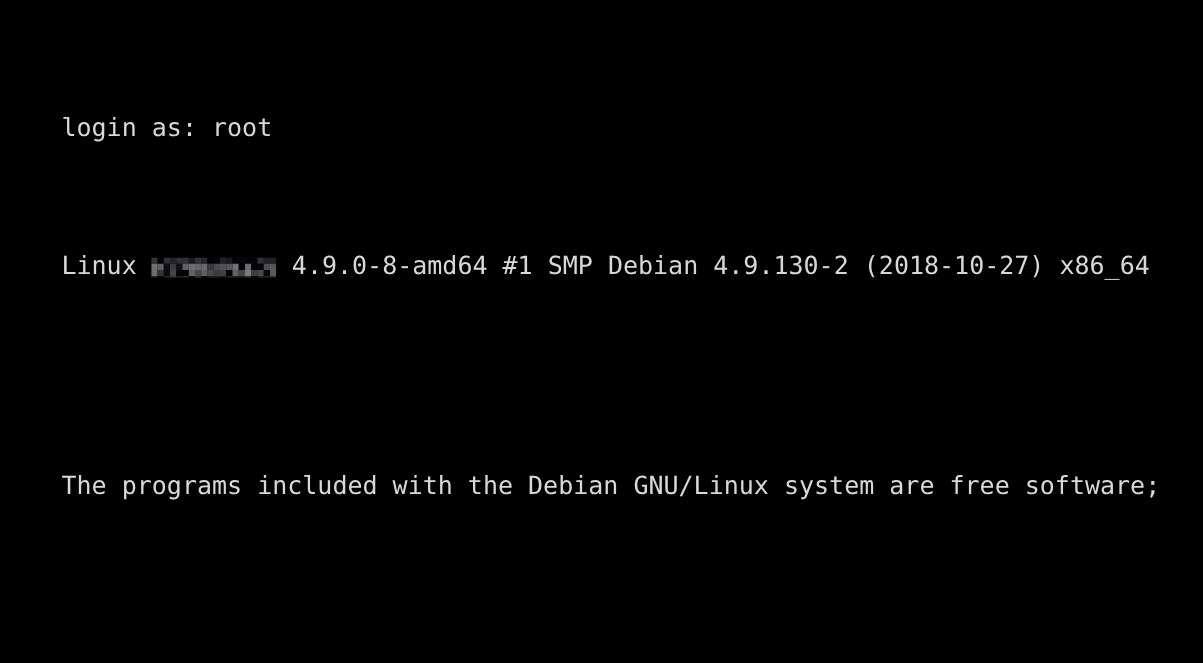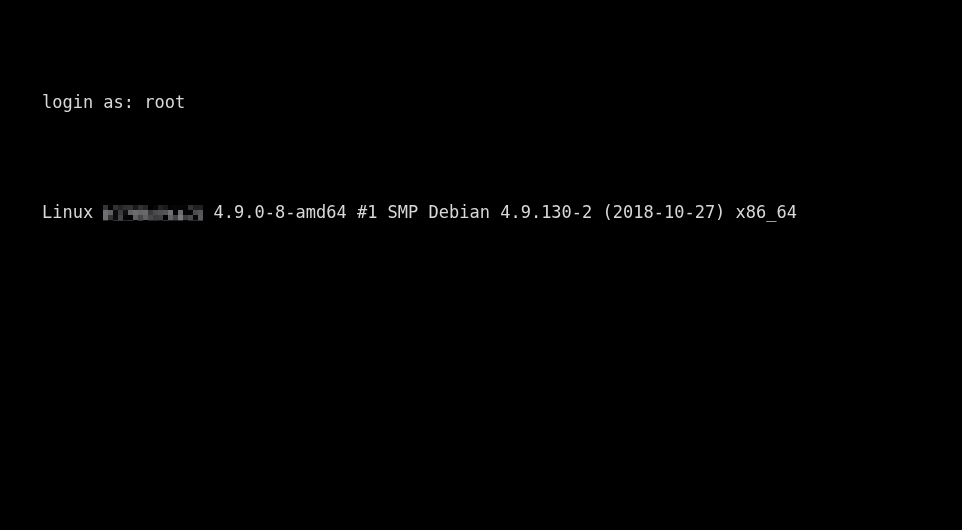--- a/index.html
+++ b/index.html
@@ -15,21 +15,21 @@
     font-family: "DejaVu Sans Mono", "Liberation Mono", monospace;
   }
 
   #terminal {
     position: relative;
     width: 962px;
     height: 530px;
     background: #000000;
     color: #d8d8d8;
     font-family: "DejaVu Sans Mono", "Liberation Mono", monospace;
-    font-size: 17px;
+    font-size: 20px;
     line-height: 22px;
     padding: 3px 0 0 0;
     box-sizing: border-box;
     letter-spacing: 0px;
     white-space: pre;
   }
 
   .term-line {
     height: 22px;
     line-height: 22px;
@@ -72,20 +72,23 @@
 
 
   <div class="term-line">
     <span class="seg">Linux </span><span class="redacted" id="redact-uname" style="width: 100px; height: 16px;"><i style="left: 0px; top: 0px; width: 5px; height: 5px; background: rgb(53, 53, 55);"></i><i style="left: 5px; top: 0px; width: 5px; height: 5px; background: rgb(3, 3, 5);"></i><i style="left: 10px; top: 0px; width: 5px; height: 5px; background: rgb(49, 49, 51);"></i><i style="left: 15px; top: 0px; width: 5px; height: 5px; background: rgb(36, 36, 38);"></i><i style="left: 20px; top: 0px; width: 5px; height: 5px; background: rgb(48, 48, 50);"></i><i style="left: 25px; top: 0px; width: 5px; height: 5px; background: rgb(50, 50, 52);"></i><i style="left: 30px; top: 0px; width: 5px; height: 5px; background: rgb(26, 26, 28);"></i><i style="left: 35px; top: 0px; width: 5px; height: 5px; background: rgb(50, 50, 52);"></i><i style="left: 40px; top: 0px; width: 5px; height: 5px; background: rgb(39, 39, 41);"></i><i style="left: 45px; top: 0px; width: 5px; height: 5px; background: rgb(1, 1, 3);"></i><i style="left: 50px; top: 0px; width: 5px; height: 5px; background: rgb(6, 6, 8);"></i><i style="left: 55px; top: 0px; width: 5px; height: 5px; background: rgb(34, 34, 36);"></i><i style="left: 60px; top: 0px; width: 5px; height: 5px; background: rgb(25, 25, 27);"></i><i style="left: 65px; top: 0px; width: 5px; height: 5px; background: rgb(4, 4, 6);"></i><i style="left: 70px; top: 0px; width: 5px; height: 5px; background: rgb(6, 6, 8);"></i><i style="left: 75px; top: 0px; width: 5px; height: 5px; background: rgb(4, 4, 6);"></i><i style="left: 80px; top: 0px; width: 5px; height: 5px; background: rgb(5, 5, 7);"></i><i style="left: 85px; top: 0px; width: 5px; height: 5px; background: rgb(50, 50, 52);"></i><i style="left: 90px; top: 0px; width: 5px; height: 5px; background: rgb(32, 32, 34);"></i><i style="left: 95px; top: 0px; width: 5px; height: 5px; background: rgb(32, 32, 34);"></i><i style="left: 0px; top: 5px; width: 5px; height: 5px; background: rgb(112, 112, 114);"></i><i style="left: 5px; top: 5px; width: 5px; height: 5px; background: rgb(97, 97, 99);"></i><i style="left: 10px; top: 5px; width: 5px; height: 5px; background: rgb(13, 13, 15);"></i><i style="left: 15px; top: 5px; width: 5px; height: 5px; background: rgb(58, 58, 60);"></i><i style="left: 20px; top: 5px; width: 5px; height: 5px; background: rgb(17, 17, 19);"></i><i style="left: 25px; top: 5px; width: 5px; height: 5px; background: rgb(98, 98, 100);"></i><i style="left: 30px; top: 5px; width: 5px; height: 5px; background: rgb(108, 108, 110);"></i><i style="left: 35px; top: 5px; width: 5px; height: 5px; background: rgb(101, 101, 103);"></i><i style="left: 40px; top: 5px; width: 5px; height: 5px; background: rgb(105, 105, 107);"></i><i style="left: 45px; top: 5px; width: 5px; height: 5px; background: rgb(57, 57, 59);"></i><i style="left: 50px; top: 5px; width: 5px; height: 5px; background: rgb(74, 74, 76);"></i><i style="left: 55px; top: 5px; width: 5px; height: 5px; background: rgb(80, 80, 82);"></i><i style="left: 60px; top: 5px; width: 5px; height: 5px; background: rgb(85, 85, 87);"></i><i style="left: 65px; top: 5px; width: 5px; height: 5px; background: rgb(113, 113, 115);"></i><i style="left: 70px; top: 5px; width: 5px; height: 5px; background: rgb(4, 4, 6);"></i><i style="left: 75px; top: 5px; width: 5px; height: 5px; background: rgb(108, 108, 110);"></i><i style="left: 80px; top: 5px; width: 5px; height: 5px; background: rgb(4, 4, 6);"></i><i style="left: 85px; top: 5px; width: 5px; height: 5px; background: rgb(5, 5, 7);"></i><i style="left: 90px; top: 5px; width: 5px; height: 5px; background: rgb(77, 77, 79);"></i><i style="left: 95px; top: 5px; width: 5px; height: 5px; background: rgb(85, 85, 87);"></i><i style="left: 0px; top: 10px; width: 5px; height: 5px; background: rgb(110, 110, 112);"></i><i style="left: 5px; top: 10px; width: 5px; height: 5px; background: rgb(52, 52, 54);"></i><i style="left: 10px; top: 10px; width: 5px; height: 5px; background: rgb(12, 12, 14);"></i><i style="left: 15px; top: 10px; width: 5px; height: 5px; background: rgb(69, 69, 71);"></i><i style="left: 20px; top: 10px; width: 5px; height: 5px; background: rgb(5, 5, 7);"></i><i style="left: 25px; top: 10px; width: 5px; height: 5px; background: rgb(3, 3, 5);"></i><i style="left: 30px; top: 10px; width: 5px; height: 5px; background: rgb(97, 97, 99);"></i><i style="left: 35px; top: 10px; width: 5px; height: 5px; background: rgb(71, 71, 73);"></i><i style="left: 40px; top: 10px; width: 5px; height: 5px; background: rgb(96, 96, 98);"></i><i style="left: 45px; top: 10px; width: 5px; height: 5px; background: rgb(72, 72, 74);"></i><i style="left: 50px; top: 10px; width: 5px; height: 5px; background: rgb(60, 60, 62);"></i><i style="left: 55px; top: 10px; width: 5px; height: 5px; background: rgb(64, 64, 66);"></i><i style="left: 60px; top: 10px; width: 5px; height: 5px; background: rgb(3, 3, 5);"></i><i style="left: 65px; top: 10px; width: 5px; height: 5px; background: rgb(99, 99, 101);"></i><i style="left: 70px; top: 10px; width: 5px; height: 5px; background: rgb(68, 68, 70);"></i><i style="left: 75px; top: 10px; width: 5px; height: 5px; background: rgb(122, 122, 124);"></i><i style="left: 80px; top: 10px; width: 5px; height: 5px; background: rgb(62, 62, 64);"></i><i style="left: 85px; top: 10px; width: 5px; height: 5px; background: rgb(74, 74, 76);"></i><i style="left: 90px; top: 10px; width: 5px; height: 5px; background: rgb(8, 8, 10);"></i><i style="left: 95px; top: 10px; width: 5px; height: 5px; background: rgb(90, 90, 92);"></i><i style="left: 0px; top: 15px; width: 5px; height: 5px; background: rgb(43, 43, 45);"></i><i style="left: 5px; top: 15px; width: 5px; height: 5px; background: rgb(6, 6, 8);"></i><i style="left: 10px; top: 15px; width: 5px; height: 5px; background: rgb(49, 49, 51);"></i><i style="left: 15px; top: 15px; width: 5px; height: 5px; background: rgb(57, 57, 59);"></i><i style="left: 20px; top: 15px; width: 5px; height: 5px; background: rgb(38, 38, 40);"></i><i style="left: 25px; top: 15px; width: 5px; height: 5px; background: rgb(50, 50, 52);"></i><i style="left: 30px; top: 15px; width: 5px; height: 5px; background: rgb(6, 6, 8);"></i><i style="left: 35px; top: 15px; width: 5px; height: 5px; background: rgb(57, 57, 59);"></i><i style="left: 40px; top: 15px; width: 5px; height: 5px; background: rgb(3, 3, 5);"></i><i style="left: 45px; top: 15px; width: 5px; height: 5px; background: rgb(36, 36, 38);"></i><i style="left: 50px; top: 15px; width: 5px; height: 5px; background: rgb(39, 39, 41);"></i><i style="left: 55px; top: 15px; width: 5px; height: 5px; background: rgb(24, 24, 26);"></i><i style="left: 60px; top: 15px; width: 5px; height: 5px; background: rgb(47, 47, 49);"></i><i style="left: 65px; top: 15px; width: 5px; height: 5px; background: rgb(36, 36, 38);"></i><i style="left: 70px; top: 15px; width: 5px; height: 5px; background: rgb(31, 31, 33);"></i><i style="left: 75px; top: 15px; width: 5px; height: 5px; background: rgb(51, 51, 53);"></i><i style="left: 80px; top: 15px; width: 5px; height: 5px; background: rgb(5, 5, 7);"></i><i style="left: 85px; top: 15px; width: 5px; height: 5px; background: rgb(42, 42, 44);"></i><i style="left: 90px; top: 15px; width: 5px; height: 5px; background: rgb(45, 45, 47);"></i><i style="left: 95px; top: 15px; width: 5px; height: 5px; background: rgb(54, 54, 56);"></i></span><span class="seg"> 4.9.0-8-amd64 #1 SMP Debian 4.9.130-2 (2018-10-27) x86_64</span>
   </div>
 
   <div class="term-line blank">
     <span class="seg"></span>
   </div>
 
+  <div class="term-line">
+    <span class="seg">The programs included with the Debian GNU/Linux system are free software;</span>
+  </div>
 
   <div class="term-line">
     
   </div>
 
   
 
   
 
   

